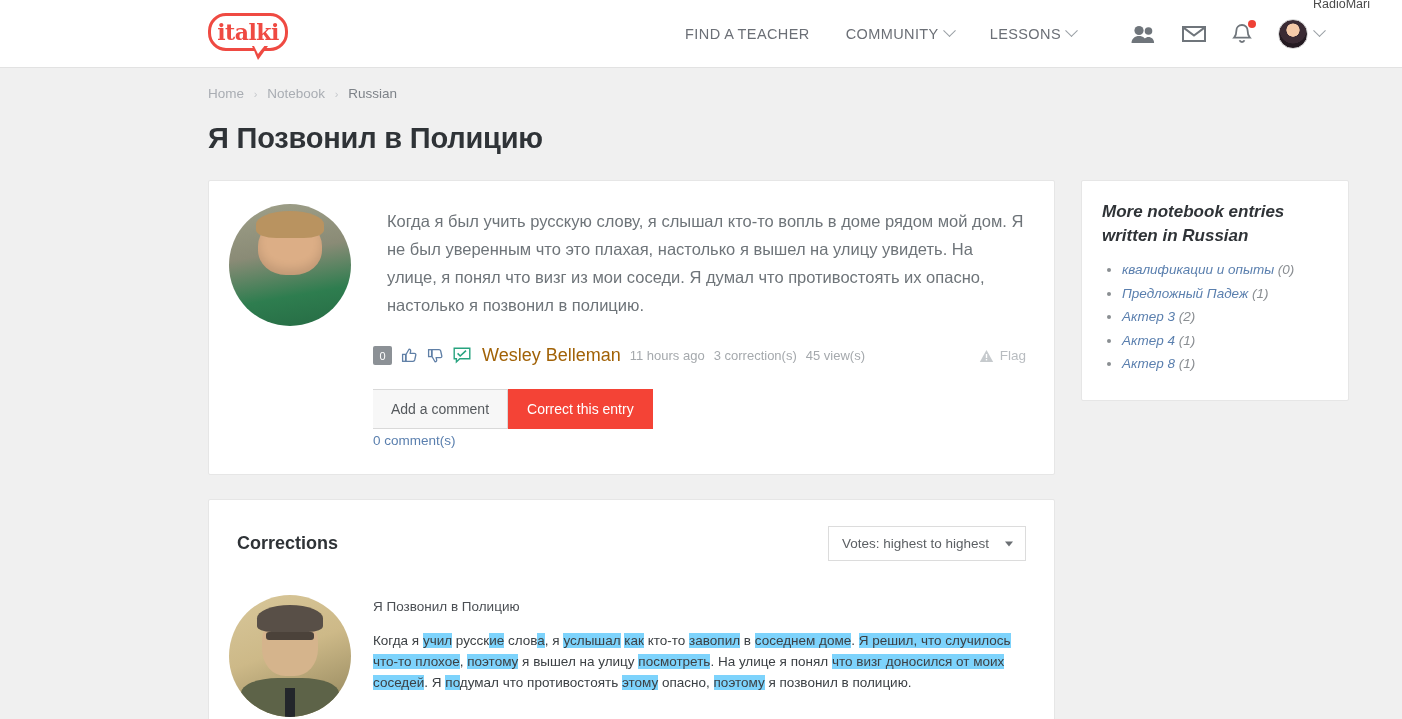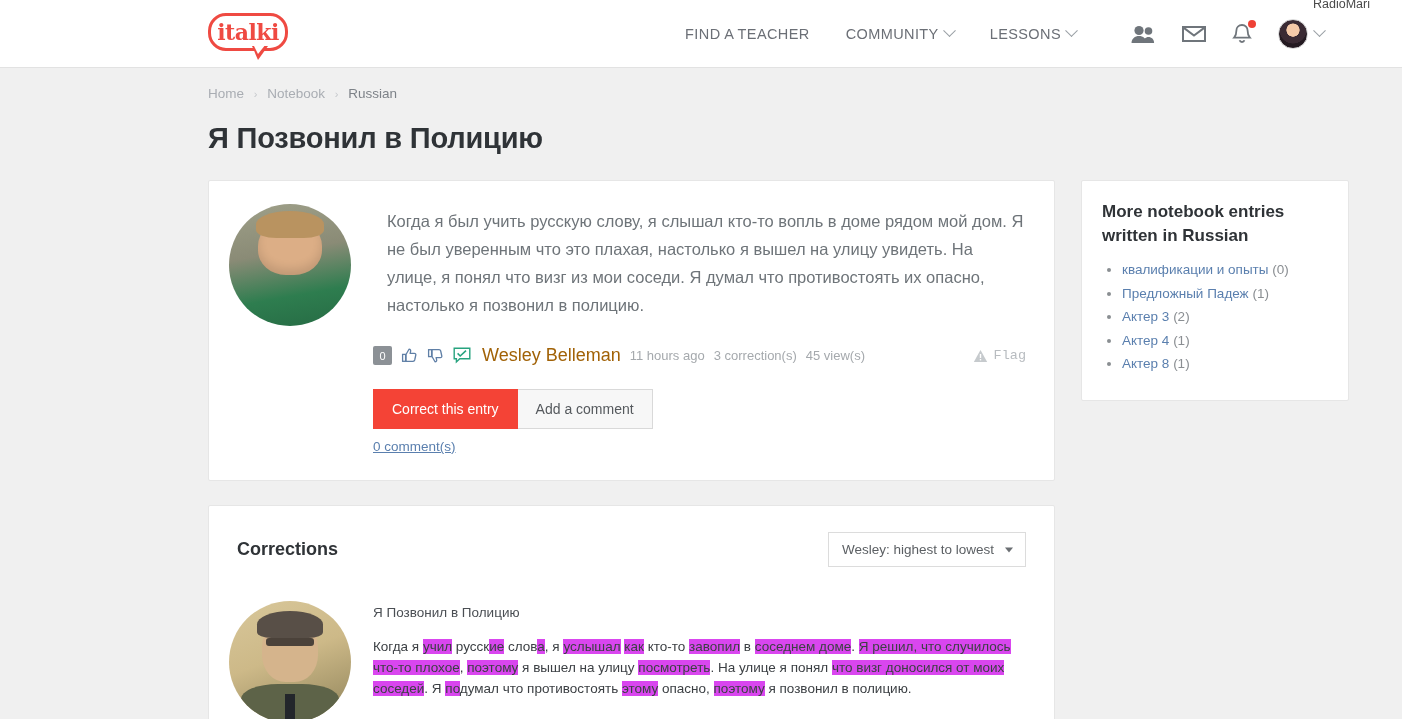--- a/index.html
+++ b/index.html
@@ -207,42 +207,41 @@
     display: flex; align-items: center; justify-content: center;
     border-radius: 2px;
   }
   .thumb { cursor: pointer; display:flex; align-items:center; }
   .check-badge { display:flex; align-items:center; margin-right: 2px; }
   .meta-user { color: #a16207; cursor: pointer; text-decoration: none; font-size: 18px; }
   .meta-dim { color: #a5a9ad; font-size: 13px; }
   .flag {
     margin-left: auto;
     display: flex; align-items: center; gap: 6px;
-    color: #b8bcc0; font-size: 13.5px; cursor: pointer; font-family: Liberation Mono, monospace;
+    color: #b8bcc0; font-size: 13.5px; cursor: pointer;
   }
 
   .btn-row { display: flex; margin-top: 23px; }
   .btn {
     font-size: 14px;
     padding: 11px 18px;
     cursor: pointer;
     border: 1px solid transparent;
     font-family: "Liberation Sans", sans-serif;
   }
   .btn-primary { background: #f44336; color: #ffffff; border-color: #f44336; }
   .btn-secondary {
     background: #f7f7f7; color: #55595d;
     border: 1px solid #d9d9d9; border-left: none;
   }
   .comments-link {
-    margin-top: 10px;
+    margin-top: 4px;
     font-size: 13.5px;
     color: #5a7fae;
     cursor: pointer;
-    text-decoration: underline;
   }
 
   
   .corrections-card { margin-top: 24px; padding: 26px 28px 0 20px; }
   .corr-head { display: flex; align-items: center; padding: 0 0 8px 8px; }
   .corr-title { font-size: 18px; font-weight: bold; color: #2f3337; }
   .sort-select {
     margin-left: auto;
     border: 1px solid #dcdcdc;
     background: #ffffff;
@@ -298,24 +297,24 @@
   }
   .corr-avatar .tie {
     position: absolute; left: 46%; bottom: 0;
     width: 8%; height: 24%;
     background: #23262b;
   }
 
   .corr-body { flex: 1; padding-top: 4px; }
   .corr-entry-title { font-size: 13.5px; color: #4b4f54; margin-bottom: 16px; }
   .corr-text { font-size: 13.5px; line-height: 21px; color: #3c4044; }
-  .hl { background: #d946ef; }
+  .hl { background: #7dd3fc; }
 
   
-  .sidebar { width: 268px; }
+  .sidebar { width: 268px; font-style: italic; }
   .sidebar-card { padding: 19px 18px 22px 20px; }
   .sidebar-title {
     font-size: 17px; font-weight: bold; color: #2f3337;
     line-height: 24px; margin-bottom: 12px;
   }
   .sidebar-list { margin: 0; padding-left: 20px; }
   .sidebar-list li {
     font-size: 13.5px; line-height: 19.5px;
     color: #8a8e92; margin-bottom: 4px;
   }
@@ -436,33 +435,33 @@
               <svg width="15" height="14" viewBox="0 0 15 14">
                 <path d="M7.5 1 L14.2 13 H0.8 Z" fill="#c6cacd"></path>
                 <rect x="6.8" y="5" width="1.4" height="4" fill="#ffffff"></rect>
                 <rect x="6.8" y="10" width="1.4" height="1.4" fill="#ffffff"></rect>
               </svg>
               <span>Flag</span>
             </span>
           </div>
 
           <div class="btn-row">
+            <button class="btn btn-secondary">Add a comment</button>
             <button class="btn btn-primary">Correct this entry</button>
-            <button class="btn btn-secondary">Add a comment</button>
           </div>
 
           <div class="comments-link">0 comment(s)</div>
         </div>
       </div>
 
       <div class="card corrections-card">
         <div class="corr-head">
           <div class="corr-title">Corrections</div>
           <div class="sort-select">
-            <span>Wesley: highest to lowest</span>
+            <span>Votes: highest to highest</span>
             <i class="sort-arrow"></i>
           </div>
         </div>
 
         <div class="corr-item">
           <div class="corr-avatar">
             <span class="uniform"></span>
             <span class="face"></span>
             <span class="hair"></span>
             <span class="brows"></span>

